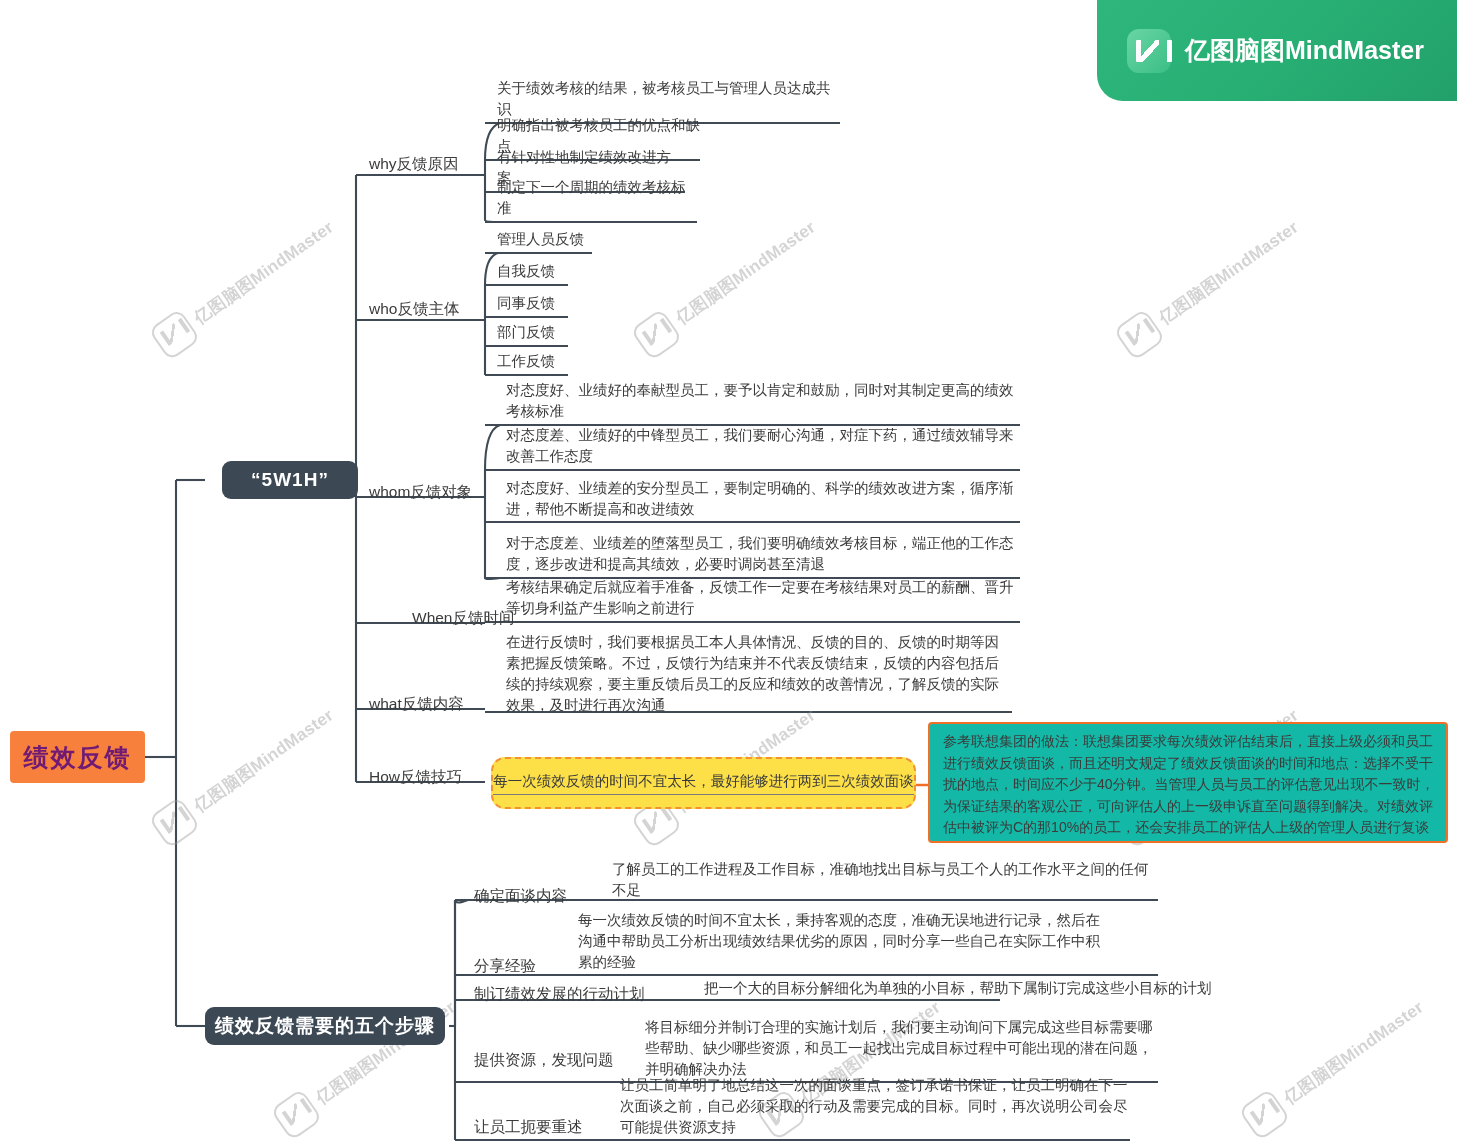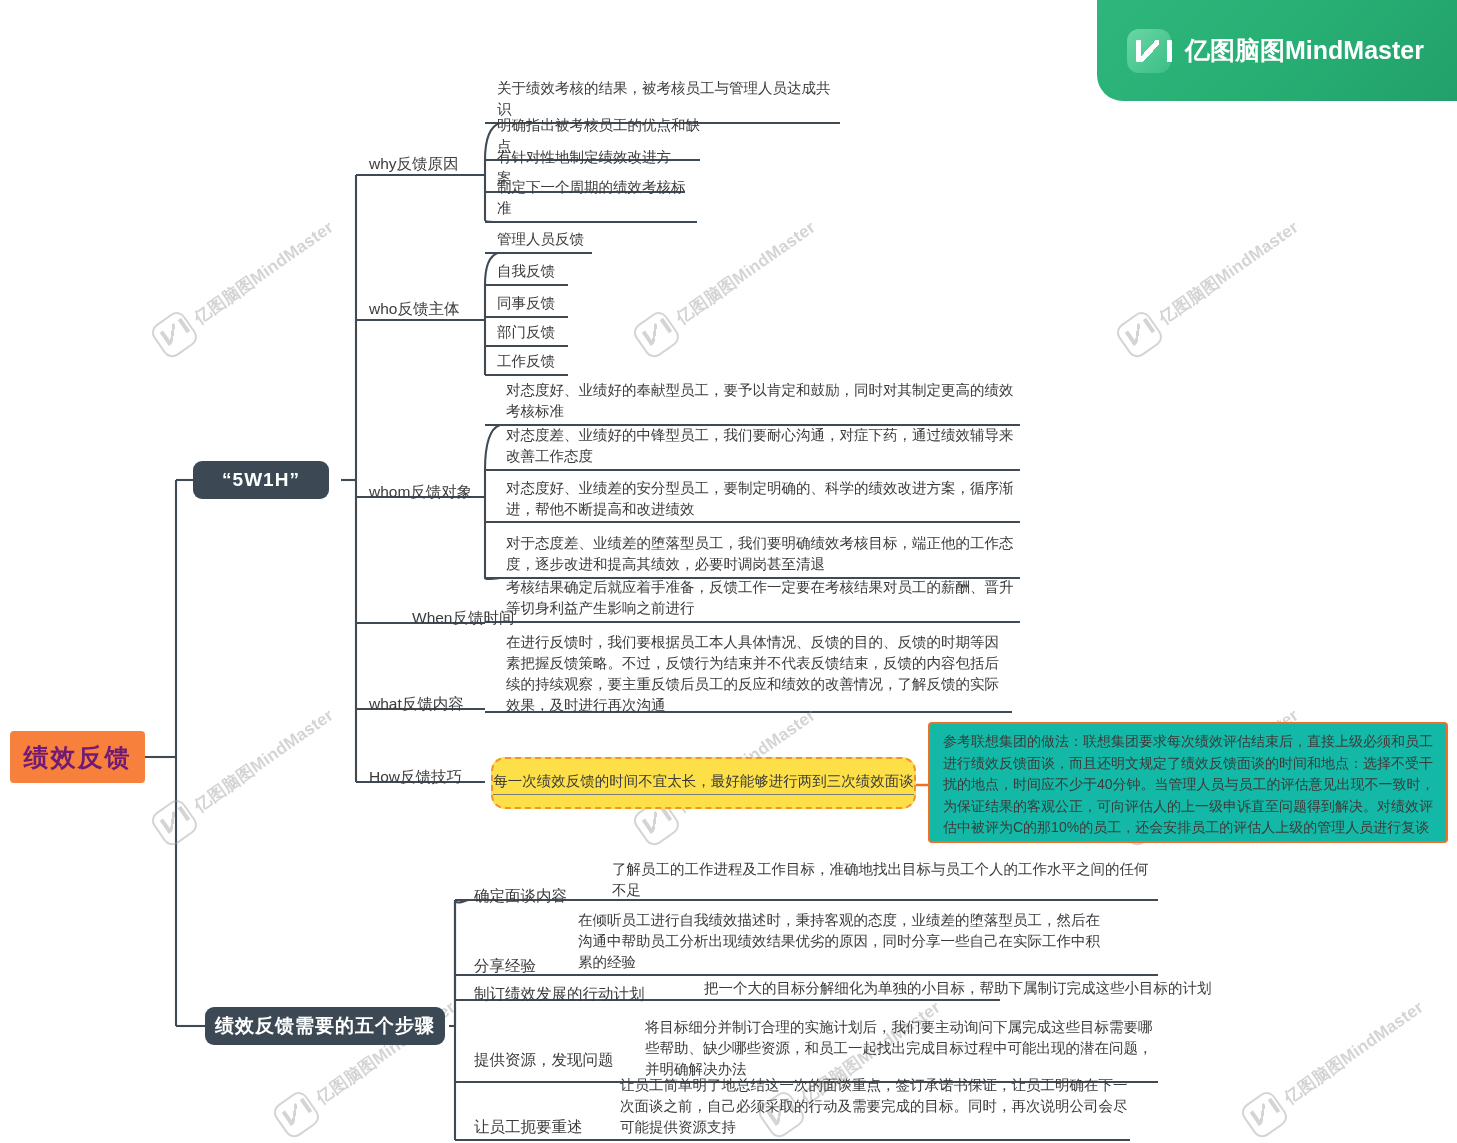--- a/index.html
+++ b/index.html
@@ -191,21 +191,21 @@
 
   <div class="brand" style="left:1097px;top:0px;width:360px;height:101px;">
     <div class="blogo"></div>
     <div class="btxt">亿图脑图MindMaster</div>
   </div>
 
   <div class="node root" style="left:10px;top:731px;width:135px;height:52px;">
     <span>绩效反馈</span>
   </div>
 
-  <div class="node main-topic" style="left:193px;top:461px;width:136px;height:38px;">
+  <div class="node main-topic" style="left:222px;top:461px;width:136px;height:38px;">
     <span>“5W1H”</span>
   </div>
 
   <div class="node lbl" style="left:369px;top:150px;width:115px;height:24px;">
     <span>why反馈原因</span>
   </div>
   <div class="node leaf" style="left:497px;top:101px;width:343px;height:22px;border-bottom:none;">
     <span>关于绩效考核的结果，被考核员工与管理人员达成共识</span>
   </div>
   <div class="node leaf" style="left:497px;top:138px;width:203px;height:22px;border-bottom:none;">
@@ -286,21 +286,21 @@
     <span>确定面谈内容</span>
   </div>
   <div class="node leaf" style="left:612px;top:864px;width:545px;height:40px;border-bottom:none;">
     <span>了解员工的工作进程及工作目标，准确地找出目标与员工个人的工作水平之间的任何不足</span>
   </div>
 
   <div class="node lbl" style="left:474px;top:952px;width:135px;height:24px;">
     <span>分享经验</span>
   </div>
   <div class="node leaf" style="left:578px;top:914px;width:530px;height:62px;border-bottom:none;">
-    <span>在倾听员工进行自我绩效描述时，秉持客观的态度，业绩差的堕落型员工，然后在沟通中帮助员工分析出现绩效结果优劣的原因，同时分享一些自己在实际工作中积累的经验</span>
+    <span>每一次绩效反馈的时间不宜太长，秉持客观的态度，准确无误地进行记录，然后在沟通中帮助员工分析出现绩效结果优劣的原因，同时分享一些自己在实际工作中积累的经验</span>
   </div>
 
   <div class="node lbl" style="left:474px;top:980px;width:190px;height:24px;">
     <span>制订绩效发展的行动计划</span>
   </div>
   <div class="node leaf" style="left:668px;top:980px;width:525px;height:22px;border-bottom:none;margin-left:36px;">
     <span>把一个大的目标分解细化为单独的小目标，帮助下属制订完成这些小目标的计划</span>
   </div>
 
   <div class="node lbl" style="left:474px;top:1046px;width:175px;height:24px;">

